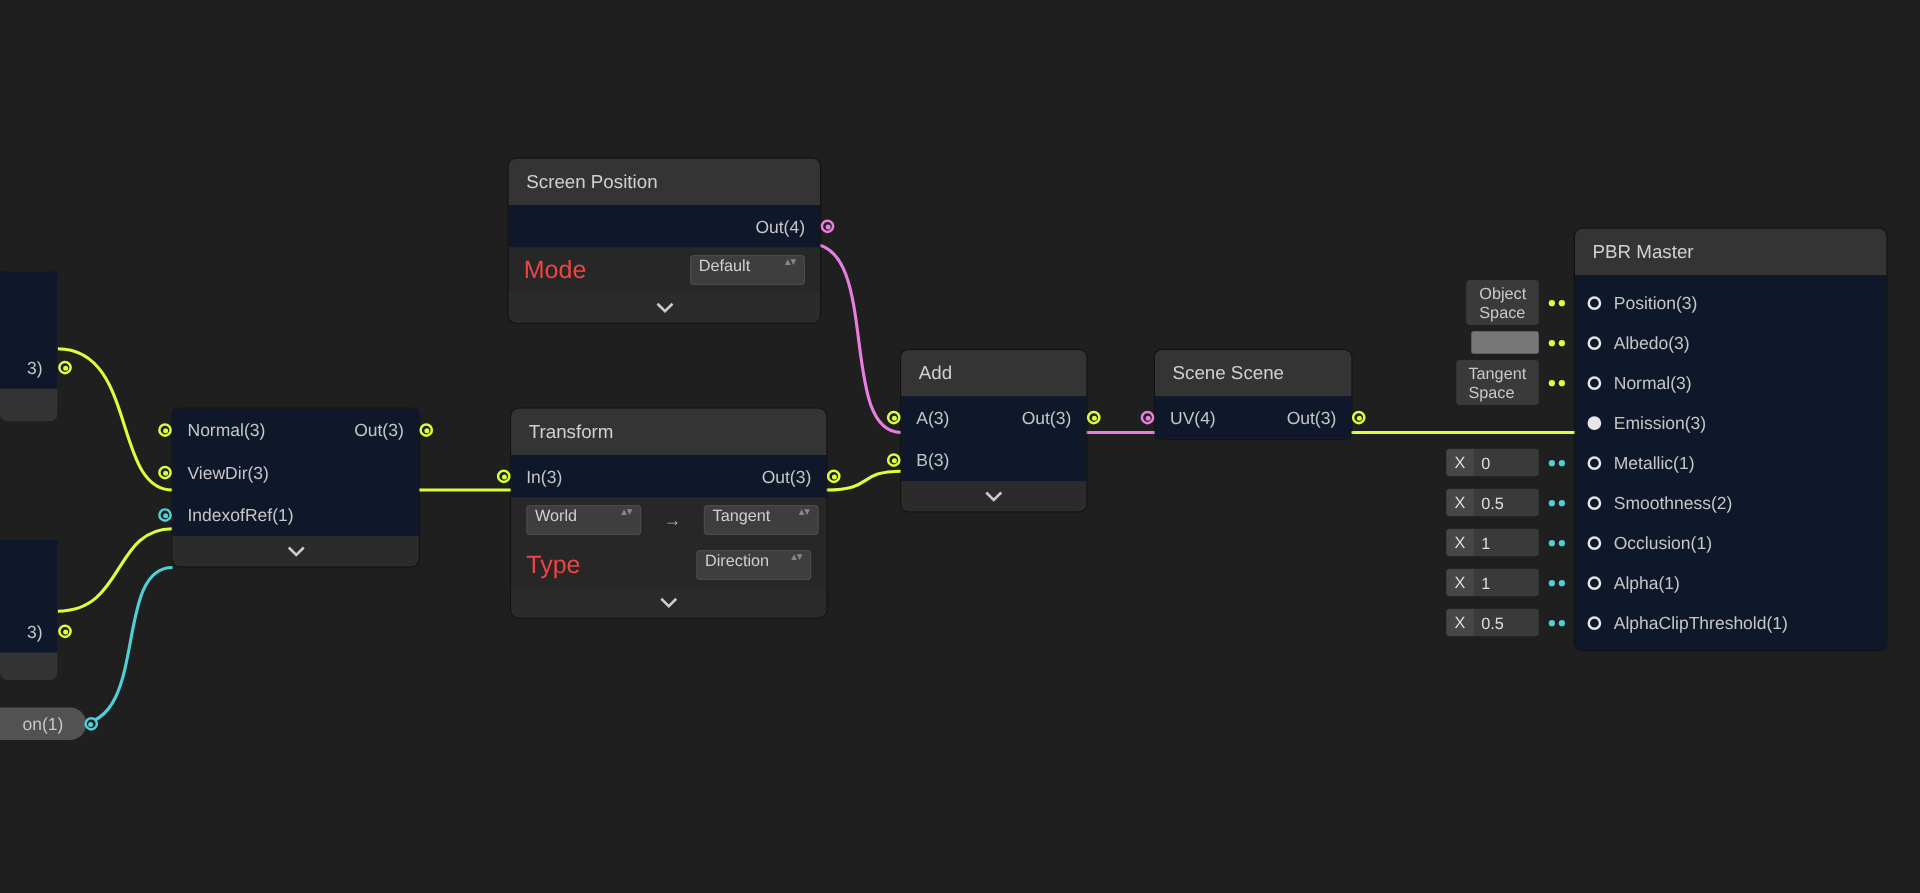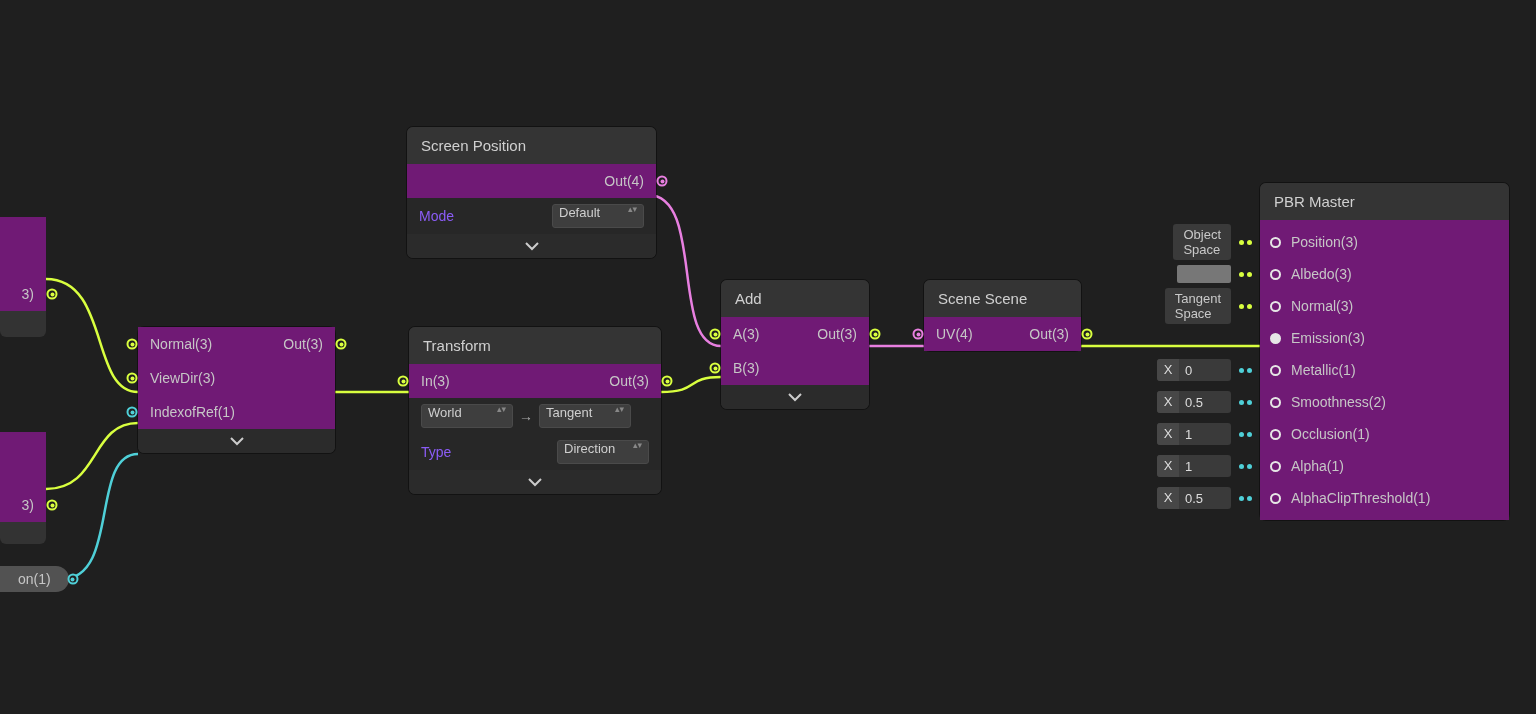--- a/index.html
+++ b/index.html
@@ -2,40 +2,40 @@
 <html><head>
 <meta charset="utf-8">
 <style>
   html,body{margin:0;padding:0;width:1536px;height:714px;background:#1f1f1f;font-family:-apple-system,Helvetica,Arial,sans-serif;font-size:14px;color:#b8b8b8;overflow:hidden}
   .canvas{position:relative;width:1536px;height:714px}
   svg.wires{position:absolute;inset:0;width:1536px;height:714px;pointer-events:none}
   
   .node{position:absolute;background:#2e2e2e;border-radius:6px;box-shadow:0 0 0 1px rgba(0,0,0,.4)}
   .node .title{padding:10px 14px;font-size:15px;color:#d0d0d0;background:#343434;border-radius:6px 6px 0 0}
   .row{display:flex;align-items:center;height:34px;position:relative}
-  .body-bg{background:#701a75}
+  .body-bg{background:#0f172a}
   .ctrl-bg{background:#272727}
   .port-label{padding:0 12px;font-size:14px;color:#c6c6c6;white-space:nowrap}
   .input-row{justify-content:flex-start}
   .output-row{justify-content:flex-end}
   .port{width:11px;height:11px;border-radius:50%;position:absolute;top:50%;transform:translate(-50%,-50%);background:#1f1f1f;border:2px solid;box-sizing:border-box}
   .port.right{left:auto;right:-6px;transform:translate(50%,-50%)}
   .port.left{left:-6px}
   .port.filled::after{content:"";position:absolute;inset:1.5px;border-radius:50%;background:currentColor}
   .c-yellow{color:#d9ff3f;border-color:#d9ff3f}
   .c-pink{color:#e87fe0;border-color:#e87fe0}
   .c-cyan{color:#4fd0d8;border-color:#4fd0d8}
   .chev{height:24px;display:flex;align-items:center;justify-content:center;background:#2b2b2b;border-radius:0 0 6px 6px}
   .chev svg{width:16px;height:10px}
   
   .dd{display:inline-flex;align-items:flex-start;justify-content:space-between;background:#3e3e3e;border:1px solid #4a4a4a;border-radius:3px;height:22px;padding:0 6px;min-width:78px;color:#cfcfcf;font-size:13px}
   .dd .caret{margin-left:6px;font-size:9px;line-height:1;color:#888}
   .ctrl-row{display:flex;align-items:center;justify-content:space-between;padding:6px 12px}
-  .ctrl-label{color:#8b5cf6;font-size:14px}
-  .ctrl-group{display:flex;align-items:center;gap:6px}
+  .ctrl-label{color:#ef4444;font-size:20px}
+  .ctrl-group{display:flex;align-items:center;gap:18px}
   .arrow{color:#aaa}
   
   .split{display:flex;gap:1px}
   .split>div{flex:1}
   
   .pbr-row{position:relative;display:flex;align-items:center;height:32px}
   .pbr-port{width:11px;height:11px;border-radius:50%;border:2px solid #e6e6e6;box-sizing:border-box;margin:0 10px}
   .pbr-port.filled{background:#e6e6e6}
   .pbr-label{color:#c6c6c6}
   .chip{position:absolute;right:100%;margin-right:8px;display:flex;align-items:center;height:24px}

